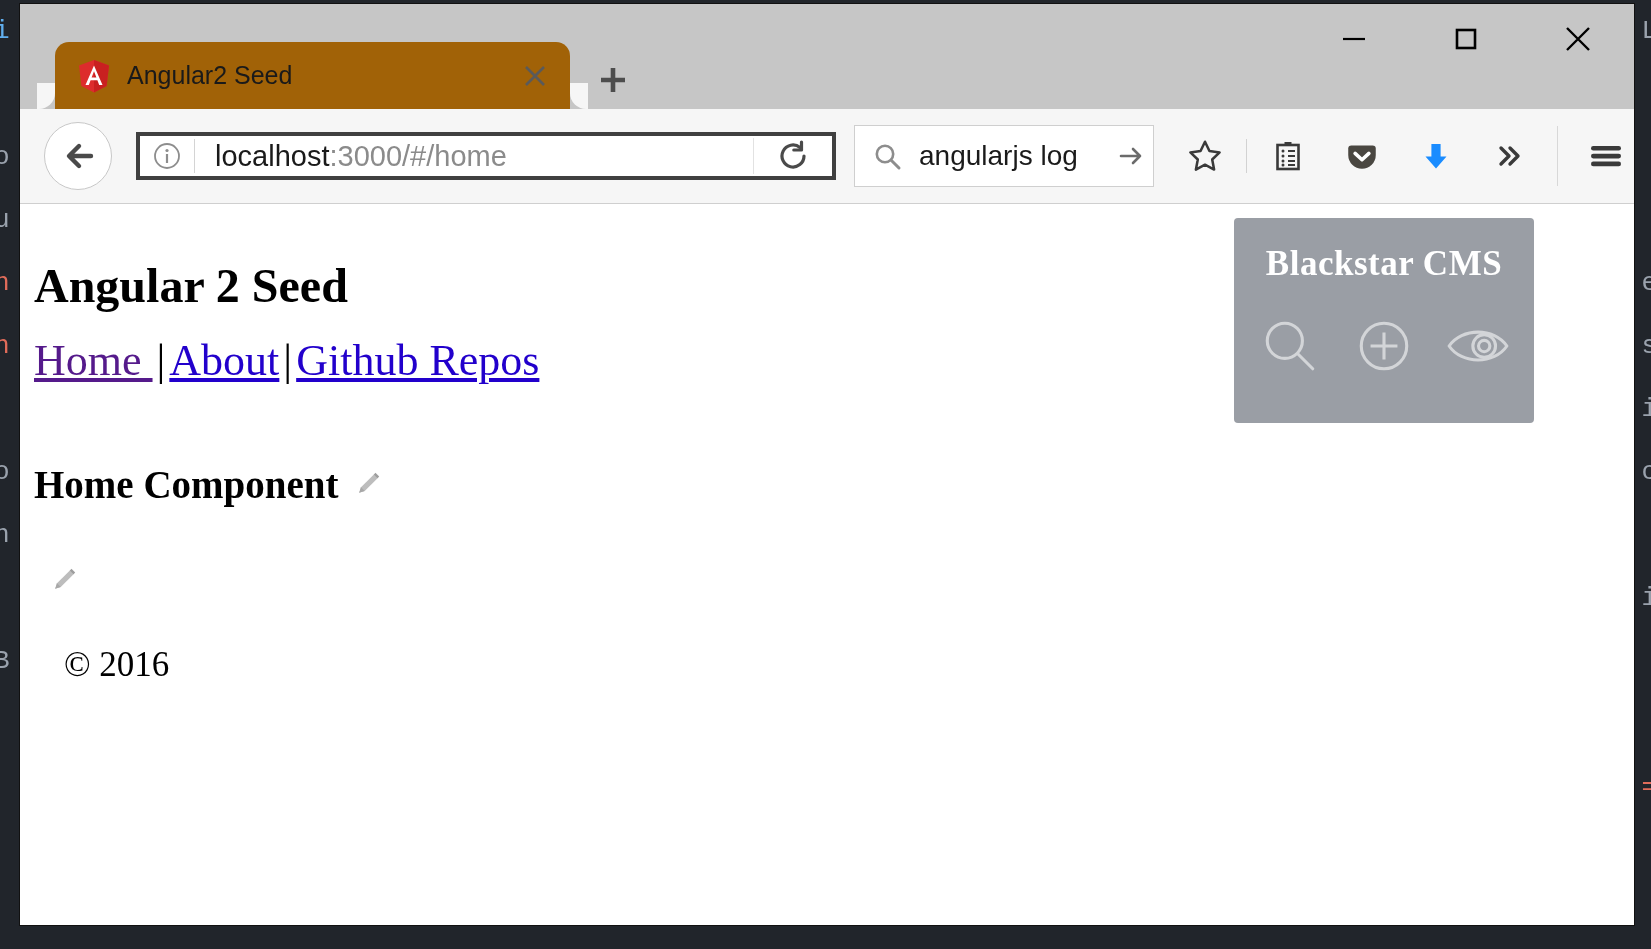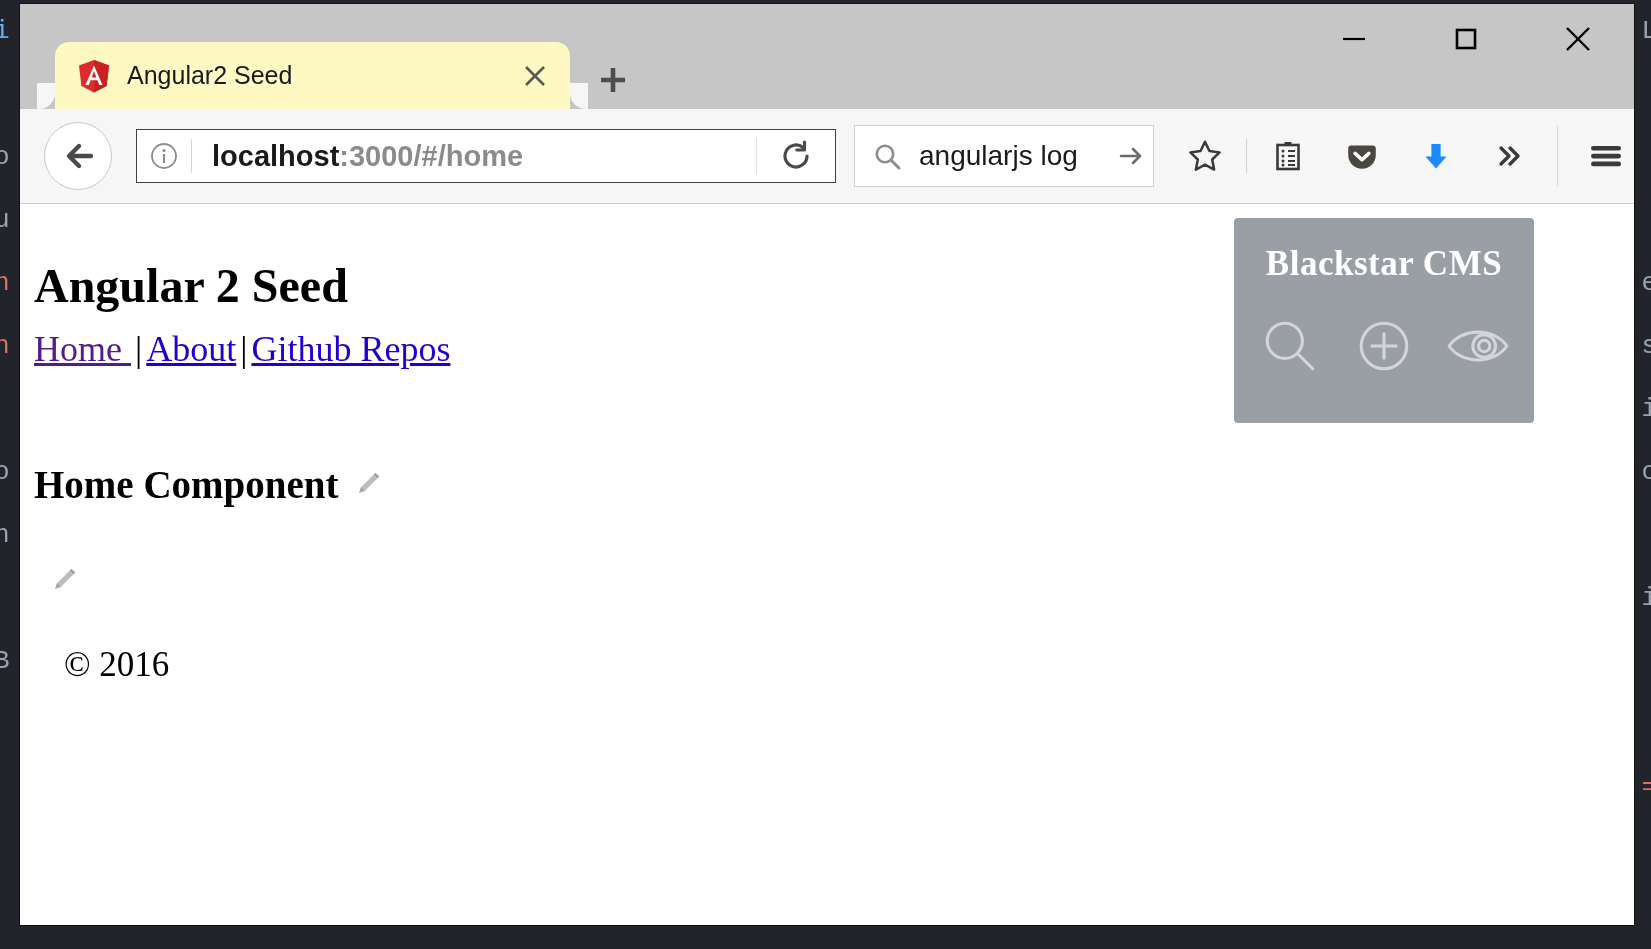--- a/index.html
+++ b/index.html
@@ -56,21 +56,21 @@
     position: relative;
     height: 105px;
     background: #c6c6c6;
   }
   .tab {
     position: absolute;
     left: 35px;
     top: 38px;
     width: 515px;
     height: 67px;
-    background: #fef9c3;
+    background: #a16207;
     border-radius: 14px 14px 0 0;
     display: flex;
     align-items: center;
   }
   .tab::before, .tab::after {
     content: "";
     position: absolute;
     bottom: 0;
     width: 26px;
     height: 26px;
@@ -146,28 +146,27 @@
     background: #fff;
     display: flex;
     align-items: center;
     justify-content: center;
     flex: none;
     margin-left: 12px;
   }
   .urlbar {
     flex: none;
     width: 700px;
-    height: 54px;
+    height: 48px;
     margin-left: 24px;
     background: #fff;
-    border: 1px solid #404040;
+    border: 4px solid #404040;
     display: flex;
     align-items: center;
     box-sizing: border-box;
-    font-weight: bold;
   }
   .identity-icon {
     width: 54px;
     display: flex;
     align-items: center;
     justify-content: center;
     flex: none;
   }
   .urlbar-sep {
     width: 1px;
@@ -265,22 +264,22 @@
     position: absolute;
     left: 14px;
     top: 22px;
     font-size: 48px;
     font-weight: bold;
     color: #000;
   }
   .navlinks {
     position: absolute;
     left: 14px;
-    top: 124px;
-    font-size: 36px;
+    top: 131px;
+    font-size: 44px;
     white-space: nowrap;
   }
   .navlinks a {
     text-decoration: underline;
   }
   .nav-current { color: #551a8b; }
   .nav-link    { color: #2200cc; }
   .nav-pipe {
     color: #000;
     text-decoration: none;

